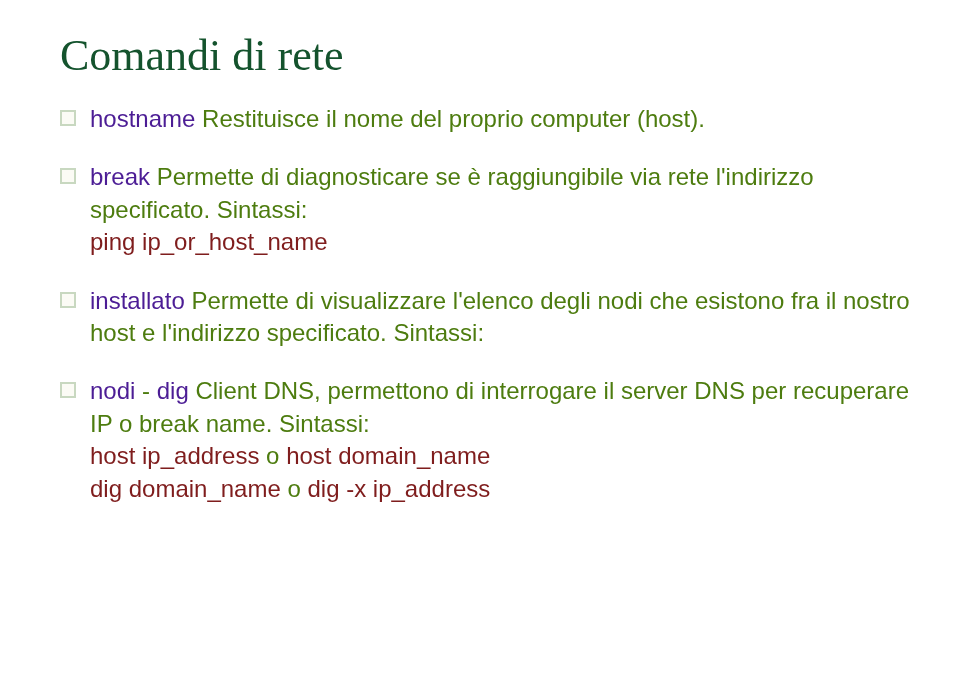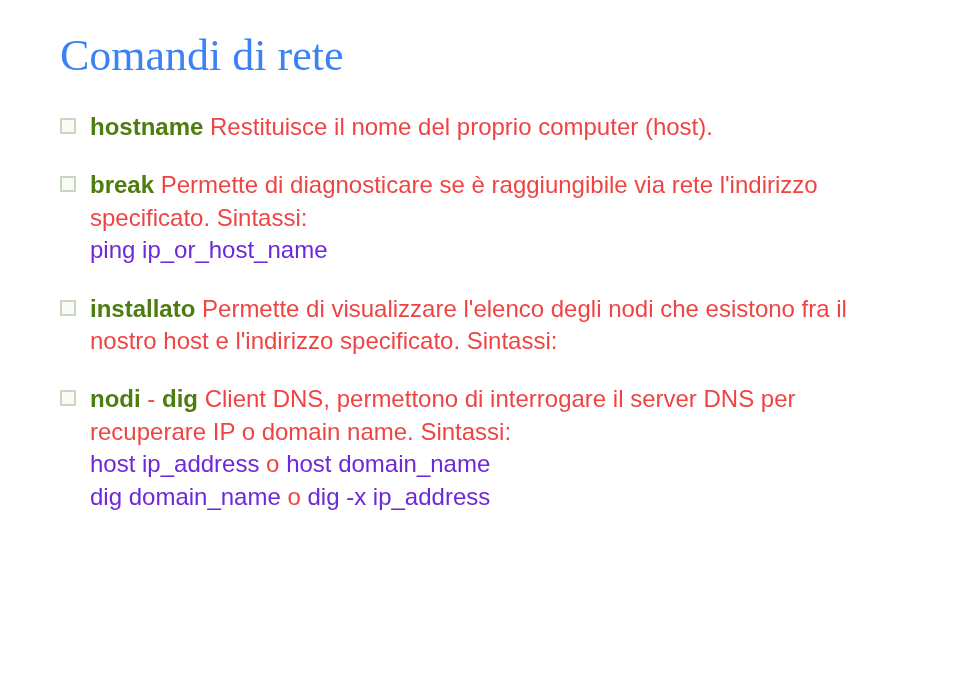--- a/index.html
+++ b/index.html
@@ -10,22 +10,22 @@
     background: #fff;
     font-family: Arial, Helvetica, sans-serif;
     overflow: hidden;
   }
   .slide {
     padding: 30px 50px 30px 60px;
   }
   .title {
     font-family: "Times New Roman", Times, serif;
     font-size: 44px;
-    color: #3b82f6;
-    margin: 0 0 30px 0;
+    color: #14532d;
+    margin: 0 0 22px 0;
     font-weight: normal;
   }
   .bullet {
     display: flex;
     align-items: flex-start;
     margin-bottom: 26px;
     font-size: 24px;
     line-height: 1.35;
     color: #000;
   }
@@ -36,28 +36,28 @@
     min-width: 16px;
     margin-right: 14px;
     margin-top: 7px;
     box-shadow: inset 0 0 0 2px #c8d8c0;
     background: #fbfbf5;
   }
   .bullet .content {
     flex: 1;
   }
   .kw {
-    color: #4d7c0f;
-    font-weight: bold;
+    color: #4c1d95;
+    font-weight: normal;
   }
   .cmd {
-    color: #6d28d9;
+    color: #7f1d1d;
   }
   .body-text {
-    color: #ef4444;
+    color: #4d7c0f;
   }
 </style>
 </head>
 <body>
 
 <div class="slide">
   <h1 class="title">Comandi di rete</h1>
 
   <div class="bullet">
     <span class="marker"></span>
@@ -77,19 +77,19 @@
   <div class="bullet">
     <span class="marker"></span>
     <div class="content">
       <span class="kw">installato</span><span class="body-text"> Permette di visualizzare l'elenco degli nodi che esistono fra il nostro host e l'indirizzo specificato. Sintassi:</span><br>
     </div>
   </div>
 
   <div class="bullet">
     <span class="marker"></span>
     <div class="content">
-      <span class="kw">nodi</span><span class="body-text"> - </span><span class="kw">dig</span><span class="body-text"> Client DNS, permettono di interrogare il server DNS per recuperare IP o domain name. Sintassi:</span><br>
+      <span class="kw">nodi</span><span class="body-text"> - </span><span class="kw">dig</span><span class="body-text"> Client DNS, permettono di interrogare il server DNS per recuperare IP o break name. Sintassi:</span><br>
       <span class="cmd">host ip_address</span><span class="body-text"> o </span><span class="cmd">host domain_name</span><br>
       <span class="cmd">dig domain_name</span><span class="body-text"> o </span><span class="cmd">dig -x ip_address</span>
     </div>
   </div>
 
 </div>
 
 </body></html>

